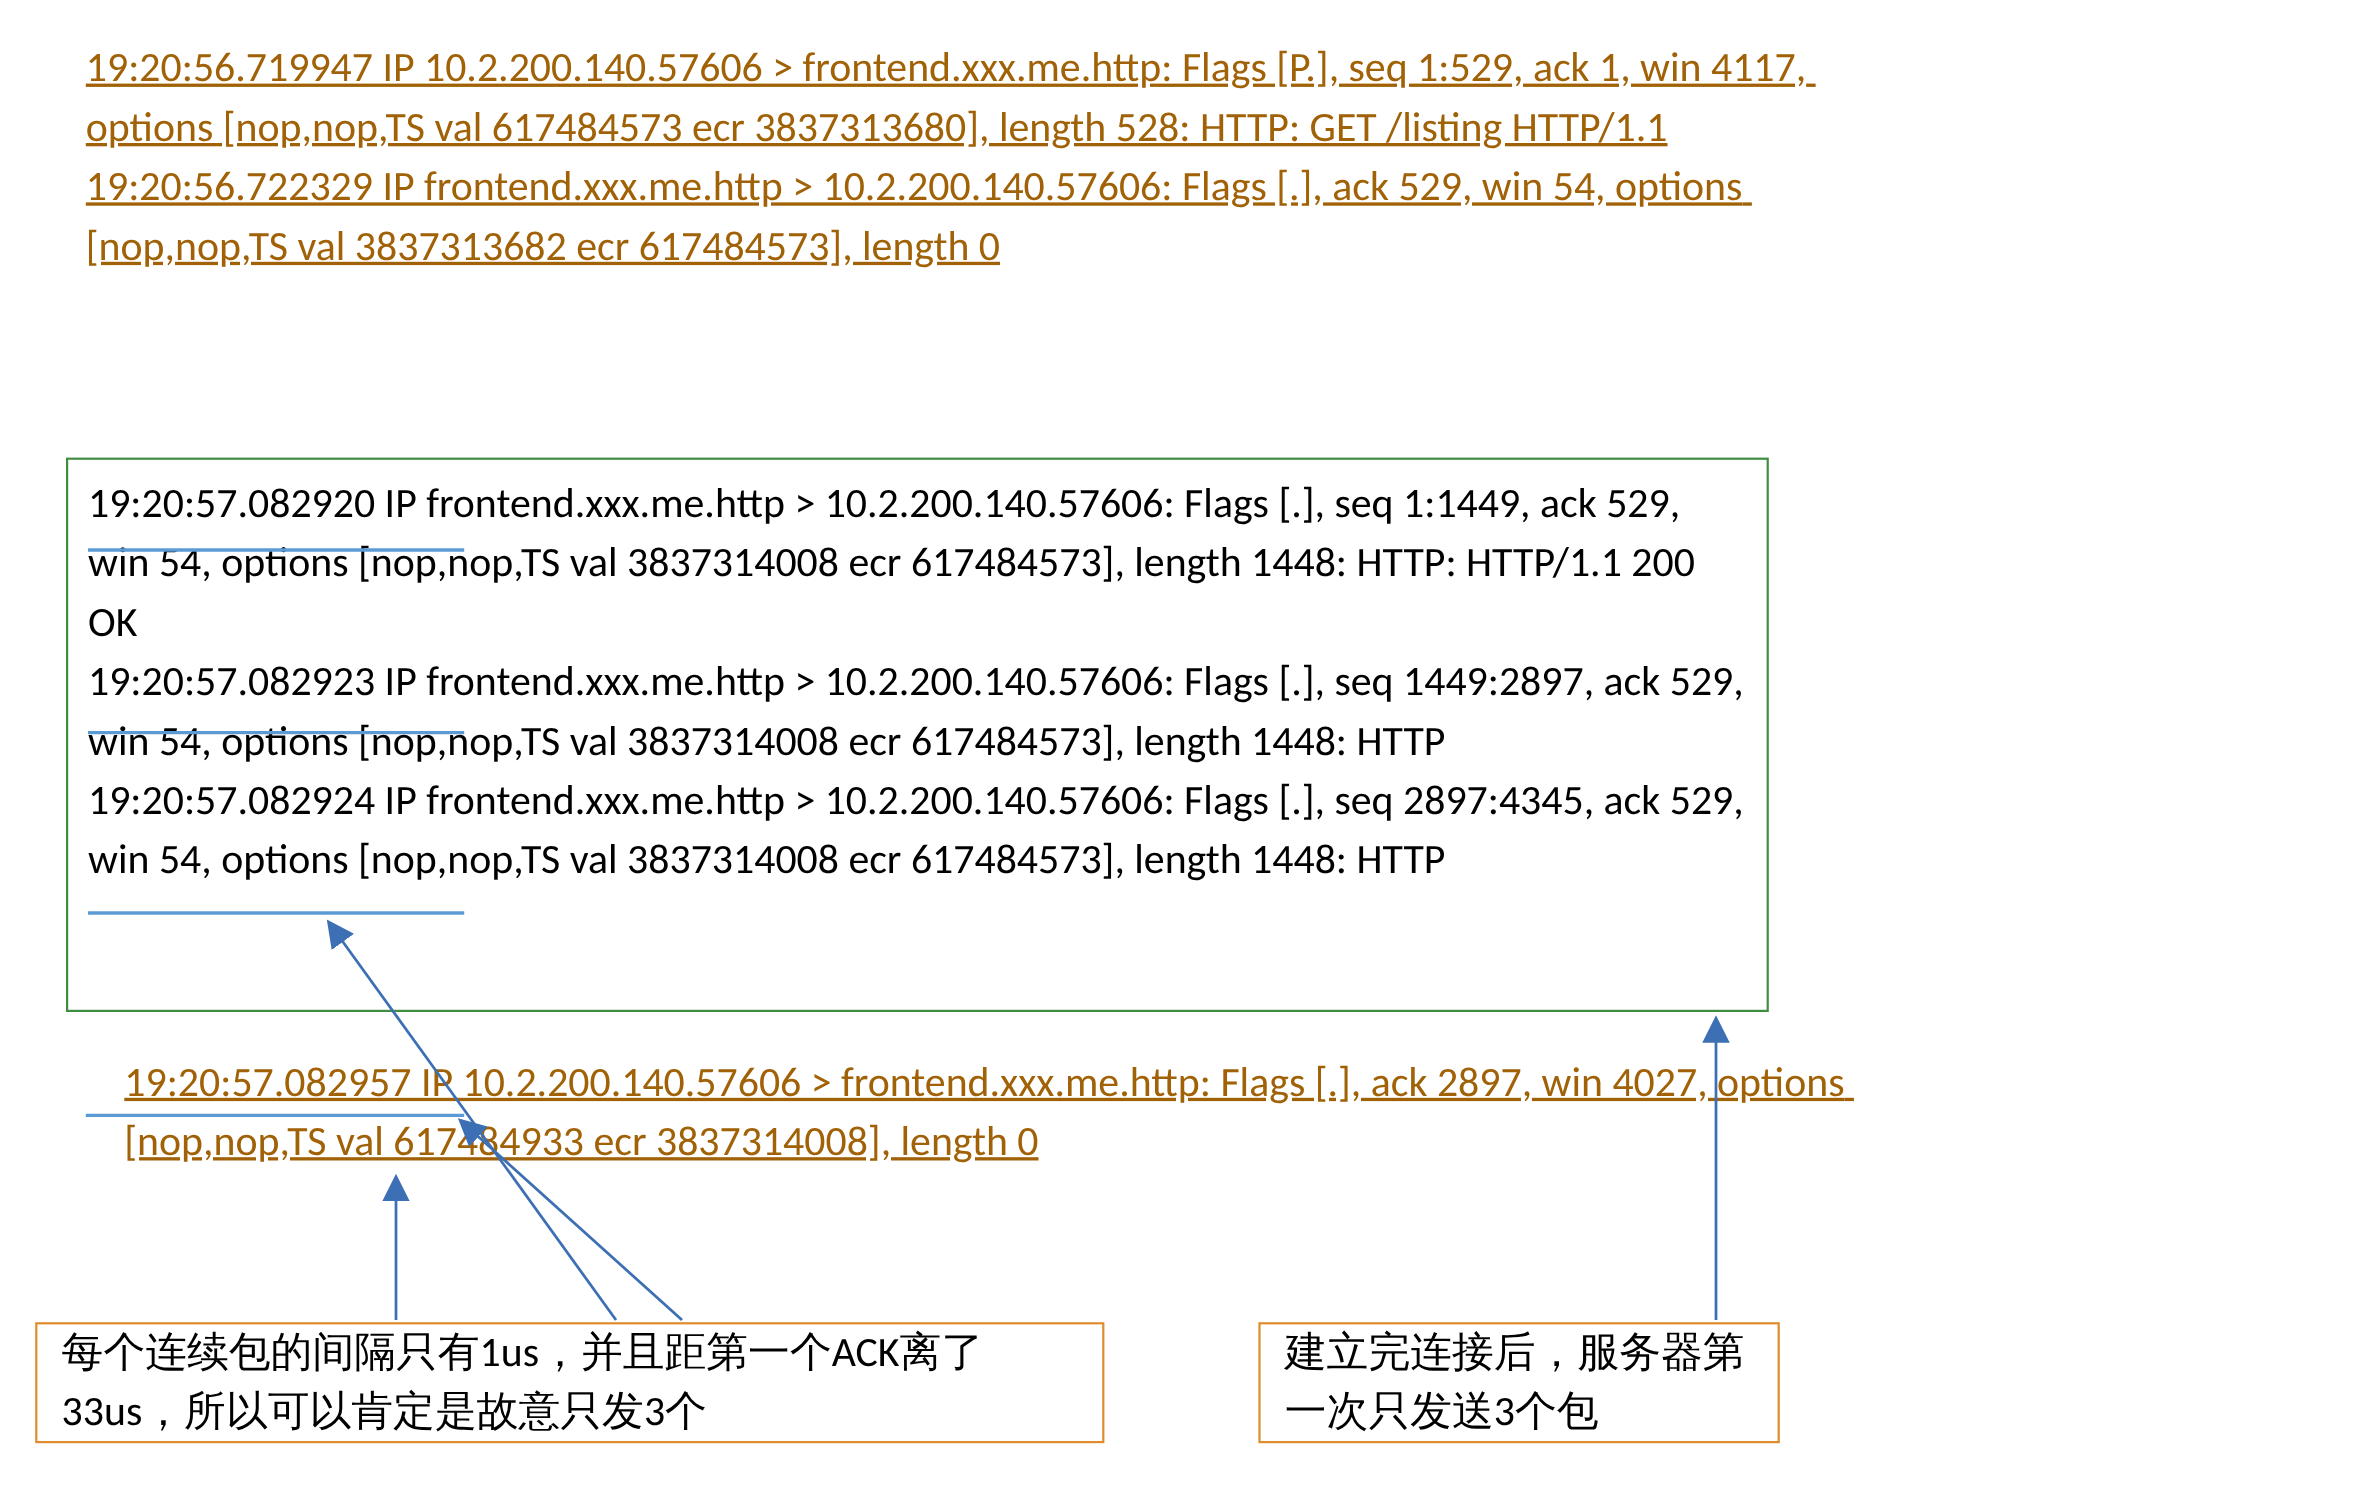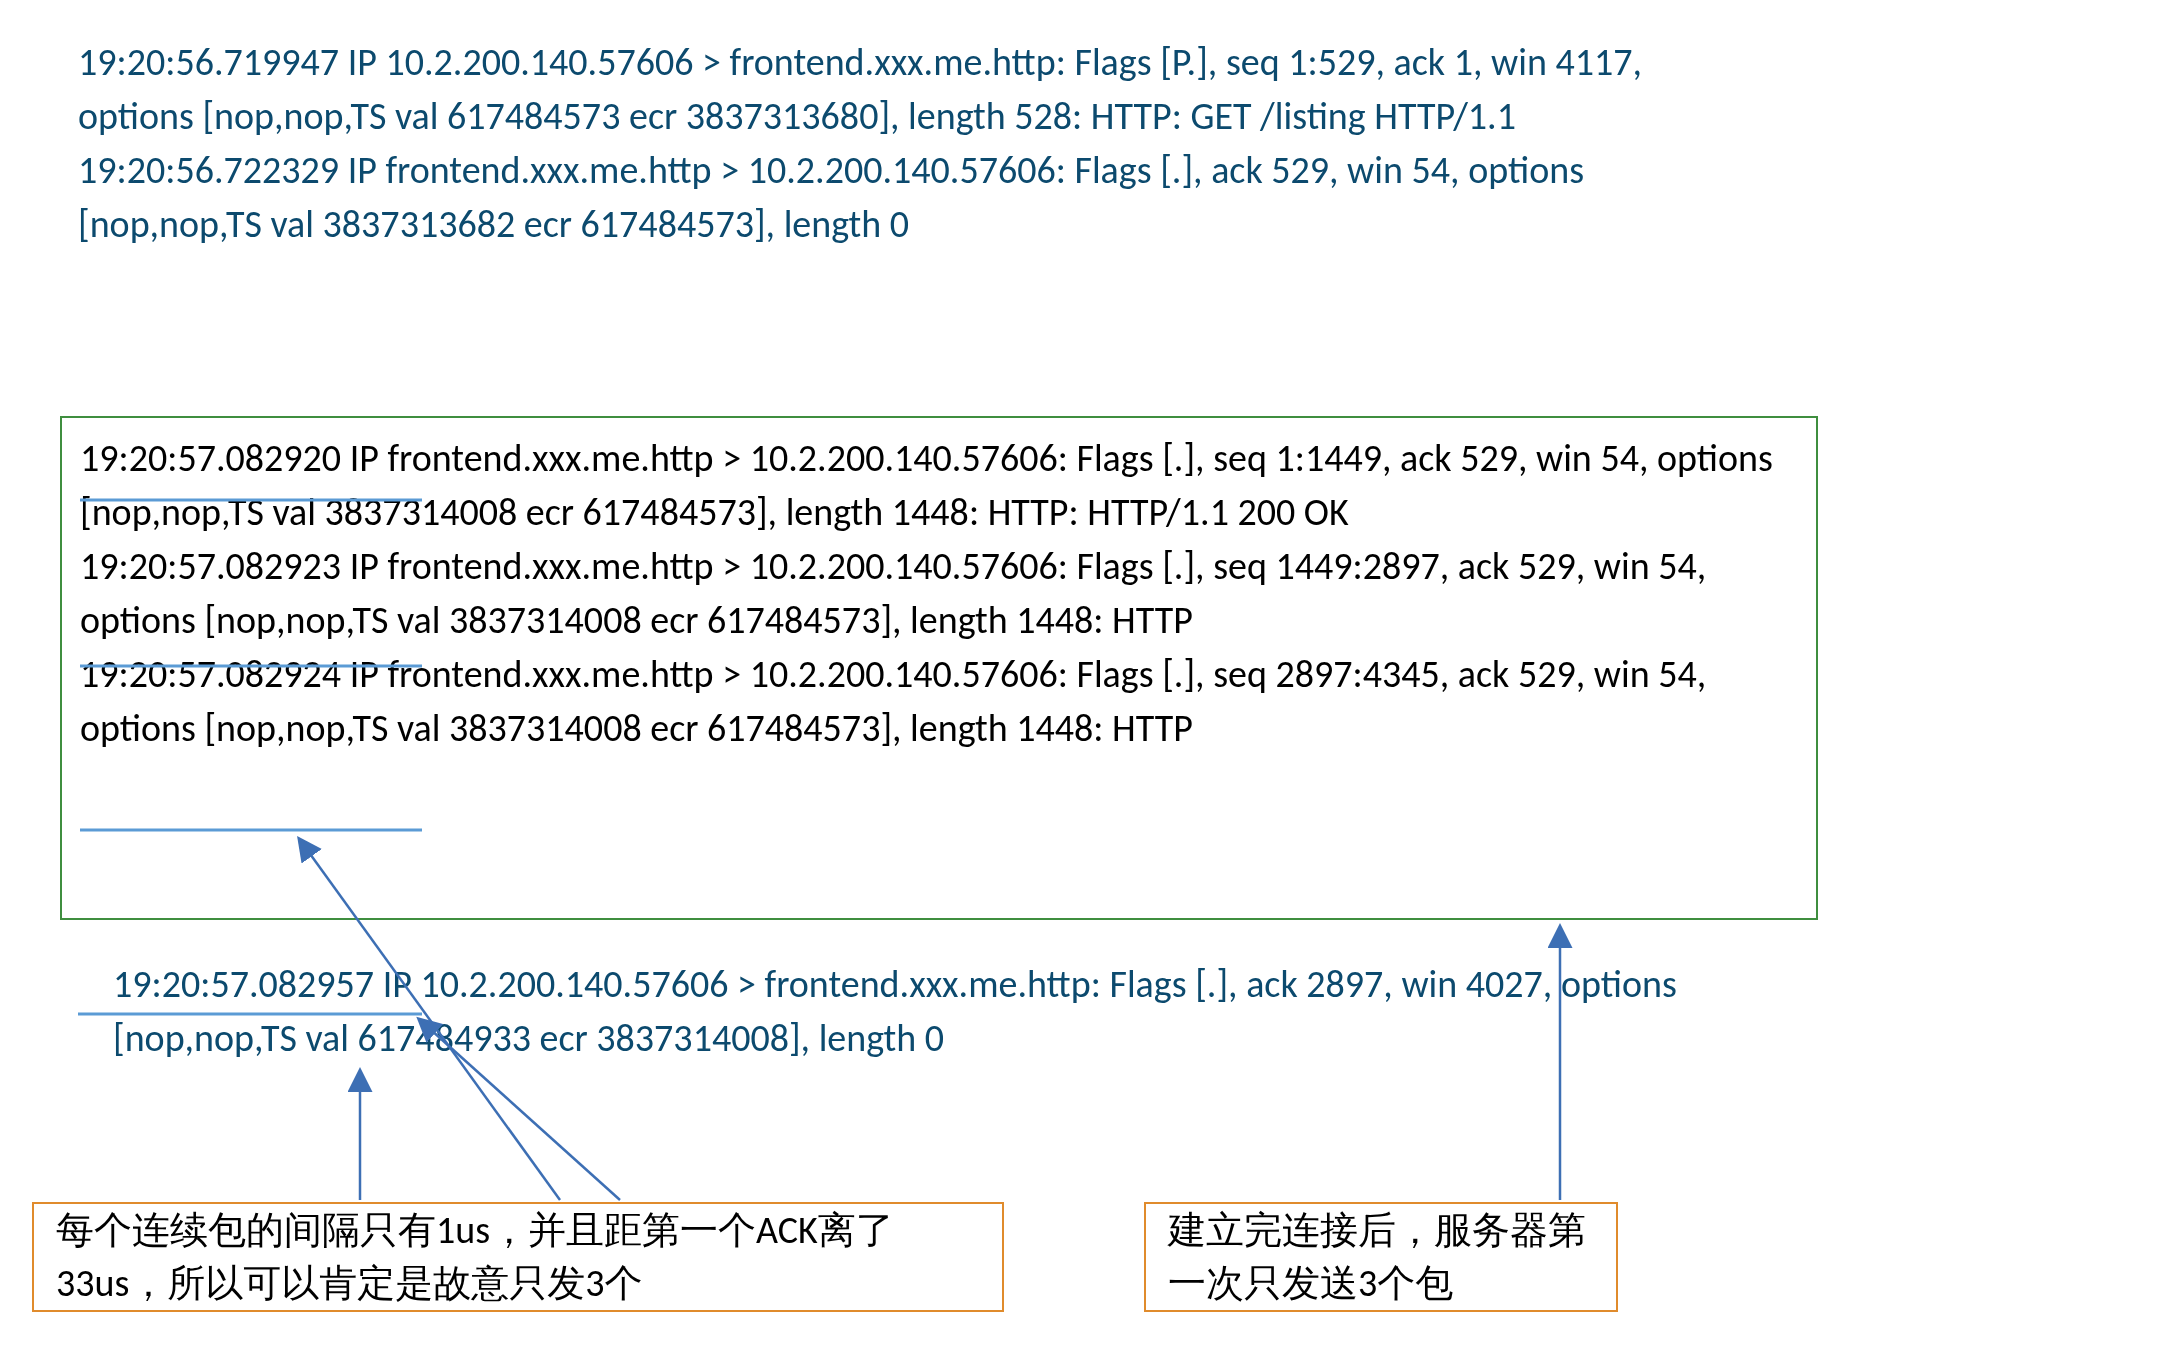--- a/index.html
+++ b/index.html
@@ -13,38 +13,39 @@
     line-height: 1.42;
     color: #1a1a1a;
     overflow: hidden;
   }
   .page {
     position: relative;
     width: 2158px;
     height: 1350px;
   }
   .block-gray {
-    color: #0c4a6e;
+    color: #a16207;
+    text-decoration: underline;
   }
   .block-black {
     color: #000000;
   }
   .pre-top {
     position: absolute;
     left: 78px;
     top: 36px;
     width: 1680px;
     white-space: pre-wrap;
     word-break: break-word;
   }
   .green-box {
     position: absolute;
     left: 60px;
     top: 416px;
-    width: 1758px;
+    width: 1548px;
     height: 504px;
     border: 2.5px solid #3f8e3f;
     box-sizing: border-box;
     padding: 14px 18px 14px 18px;
     white-space: pre-wrap;
     word-break: break-word;
   }
   .pre-bottom {
     position: absolute;
     left: 78px;

